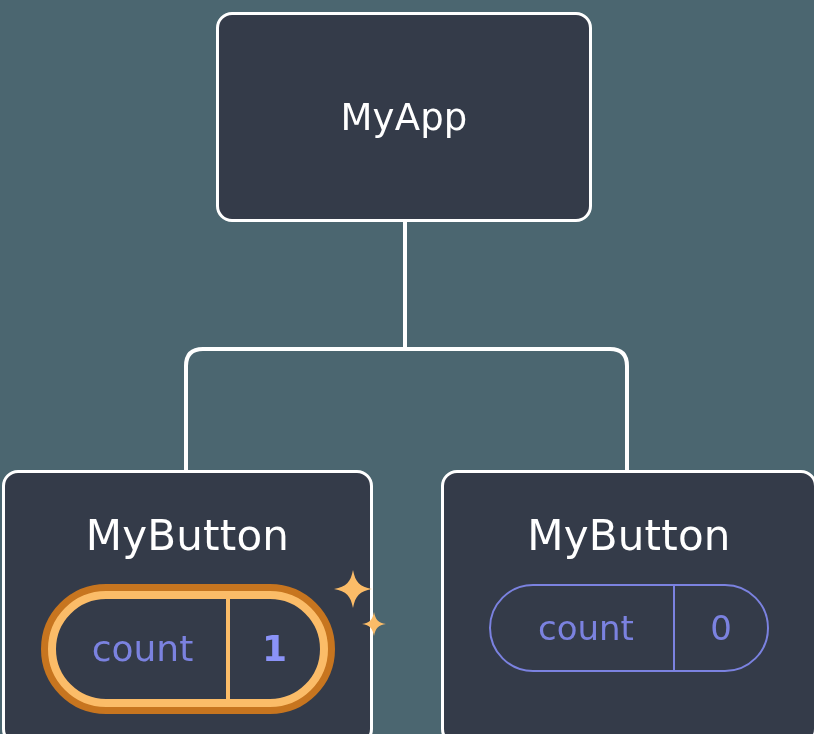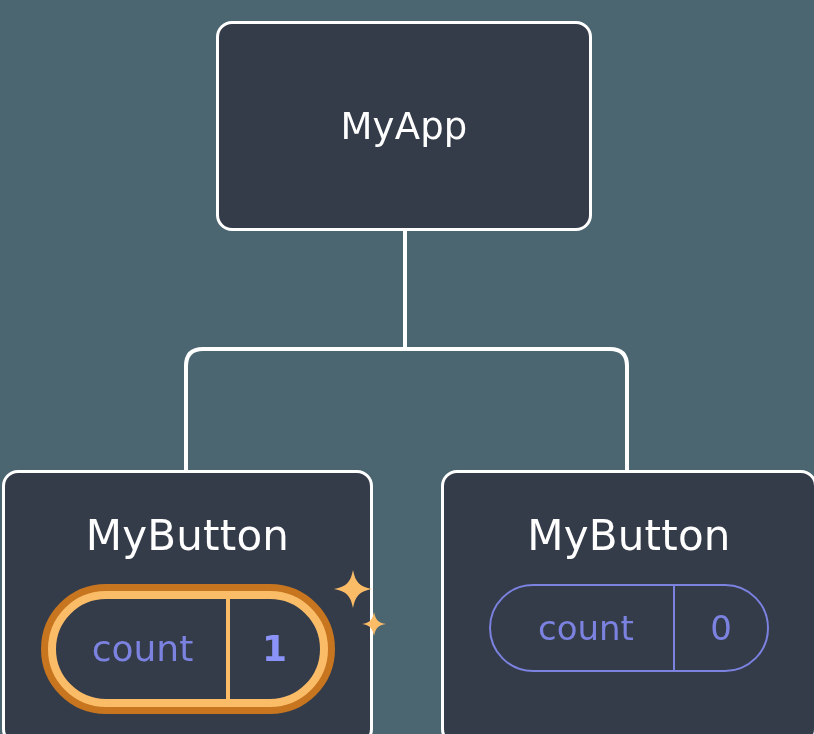--- a/index.html
+++ b/index.html
@@ -35,21 +35,21 @@
     box-sizing: border-box;
     background: #343b49;
     border: 3px solid #ffffff;
     border-radius: 16px;
     display: flex;
     flex-direction: column;
     align-items: center;
   }
   .node-root {
     left: 216px;
-    top: 21px;
+    top: 12px;
     width: 376px;
     height: 210px;
     justify-content: center;
   }
   .node-child-left {
     left: 2px;
     top: 470px;
     width: 371px;
     height: 275px;
     padding-top: 42px;

